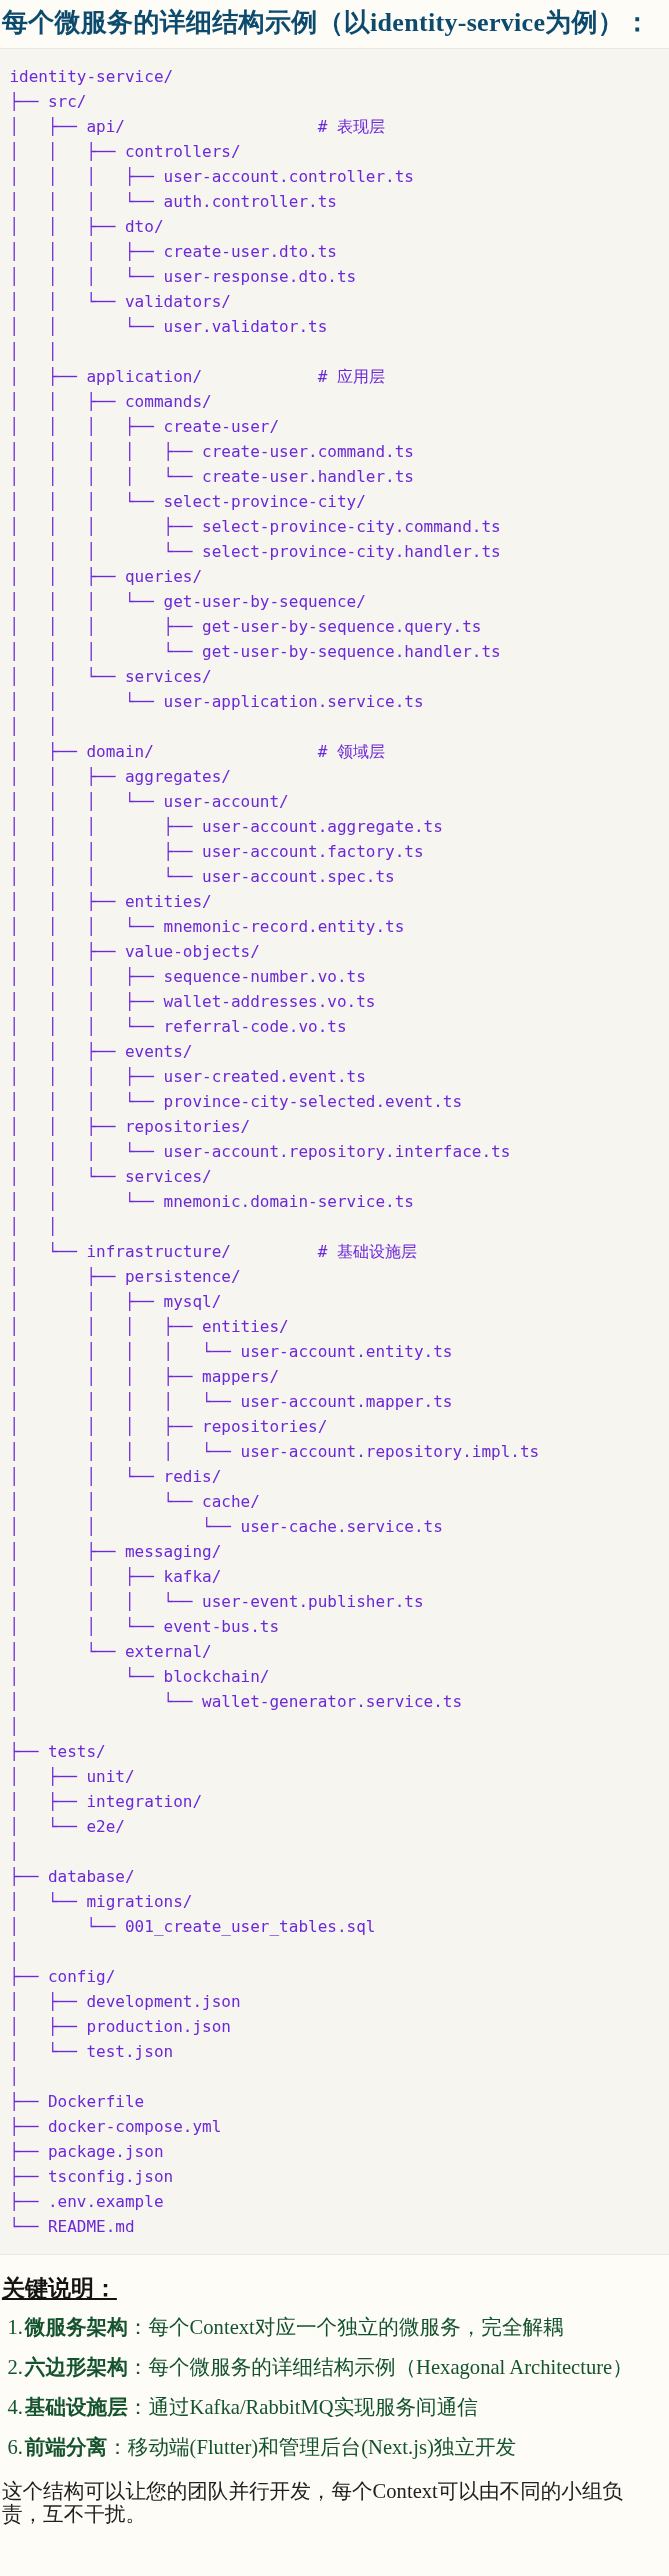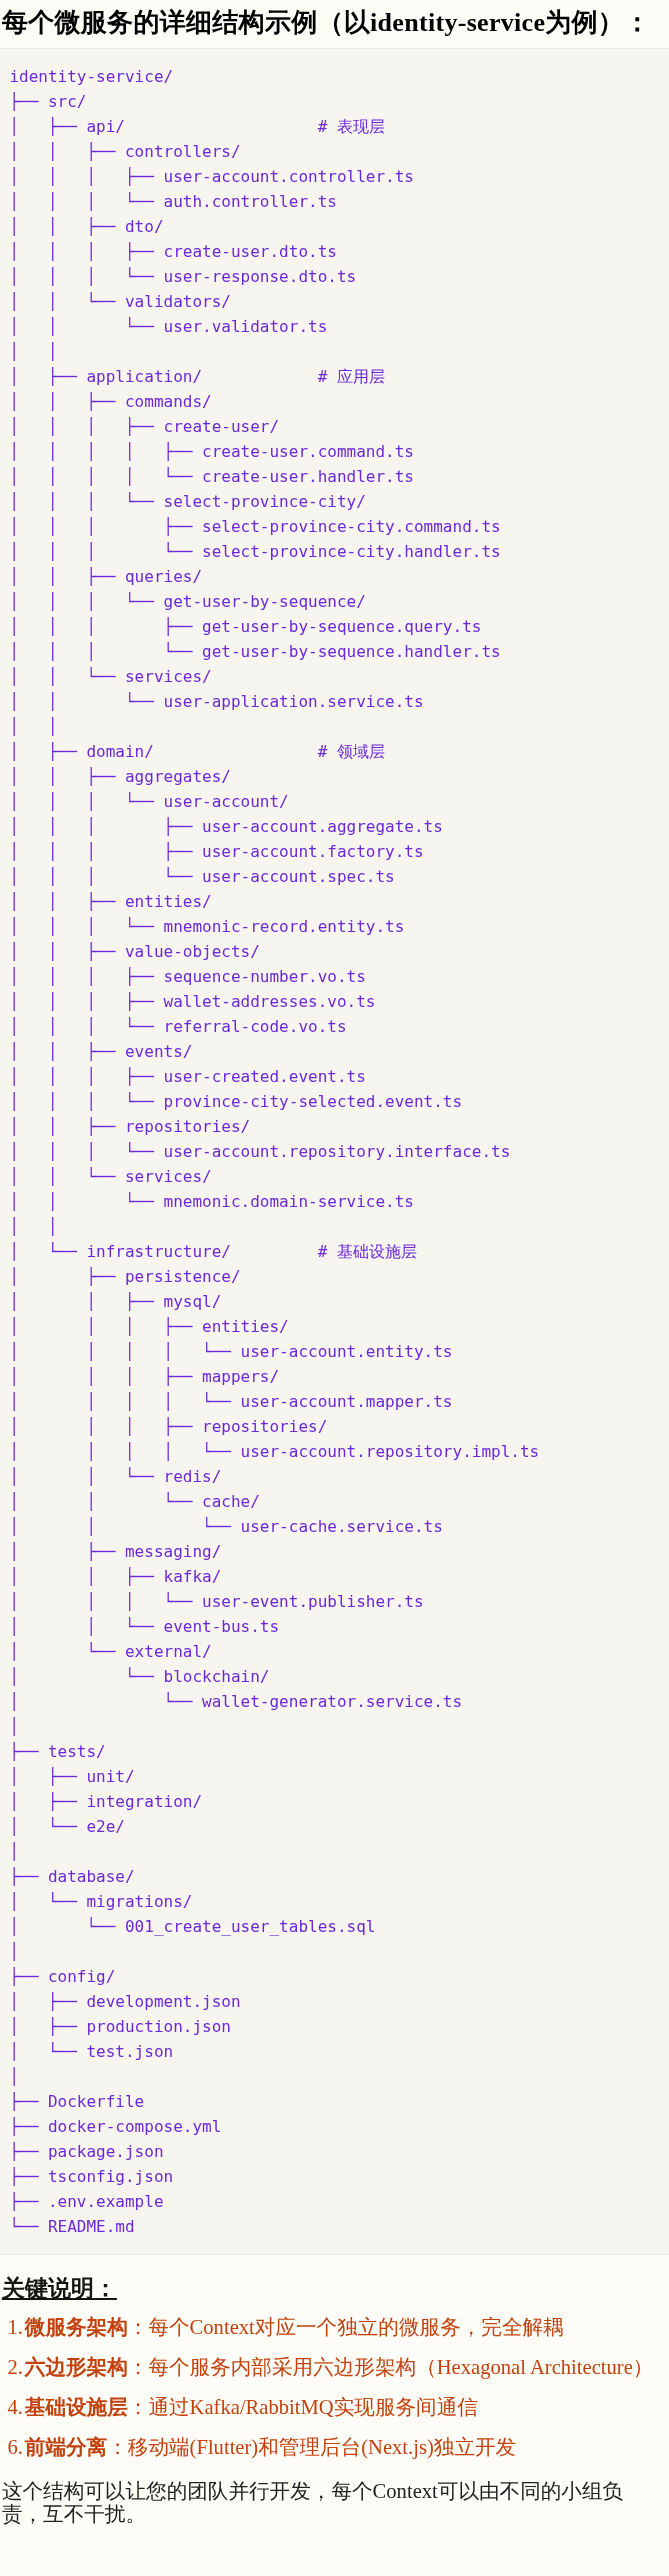--- a/index.html
+++ b/index.html
@@ -13,21 +13,21 @@
     overflow: hidden;
     font-family: "Liberation Serif", serif;
     color: #1d1d1b;
   }
   .page-title {
     margin: 0;
     padding: 8.1px 5px 0 1.9px;
     font-size: 26px;
     line-height: 29px;
     font-weight: 700;
-    color: #000000;
+    color: #0c4a6e;
     letter-spacing: 0.3px;
   }
   .code-block {
     margin: 10.6px 0 0 0;
     padding: 15.6px 9.4px 15px 9.4px;
     background: #f6f5f0;
     border-top: 0.6px solid #e9e7df;
     border-bottom: 0.6px solid #e9e7df;
     font-family: "DejaVu Sans Mono", monospace;
     font-size: 16px;
@@ -49,21 +49,21 @@
   }
   .notes-list {
     margin: 15px 0 0 0;
     padding: 0 0 0 5.6px;
     list-style: none;
   }
   .note-item {
     font-size: 20.6px;
     line-height: 21px;
     margin-bottom: 19px;
-    color: #c2410c;
+    color: #14532d;
   }
   .note-item .note-num {
     margin-right: 1.9px;
   }
   .note-item .note-label {
     font-weight: 700;
   }
   .notes-footer {
     margin: 22.5px 0 0 0;
     padding-left: 0;
@@ -168,21 +168,21 @@
 └── README.md</pre>
 
 <section class="notes">
   <h2 class="notes-heading">关键说明：</h2>
 
   <ol class="notes-list">
       <li class="note-item">
     <span class="note-num">1.</span><strong class="note-label">微服务架构</strong><span class="note-sep">：</span><span class="note-text">每个Context对应一个独立的微服务，完全解耦</span>
   </li>
       <li class="note-item">
-    <span class="note-num">2.</span><strong class="note-label">六边形架构</strong><span class="note-sep">：</span><span class="note-text">每个服务内部采用六边形架构（Hexagonal Architecture）</span>
+    <span class="note-num">2.</span><strong class="note-label">六边形架构</strong><span class="note-sep">：</span><span class="note-text">每个微服务的详细结构示例（Hexagonal Architecture）</span>
   </li>
       <li class="note-item">
     <span class="note-num">4.</span><strong class="note-label">基础设施层</strong><span class="note-sep">：</span><span class="note-text">通过Kafka/RabbitMQ实现服务间通信</span>
   </li>
       <li class="note-item">
     <span class="note-num">6.</span><strong class="note-label">前端分离</strong><span class="note-sep">：</span><span class="note-text">移动端(Flutter)和管理后台(Next.js)独立开发</span>
   </li>
     </ol>
 
   <p class="notes-footer">这个结构可以让您的团队并行开发，每个Context可以由不同的小组负责，互不干扰。</p>

